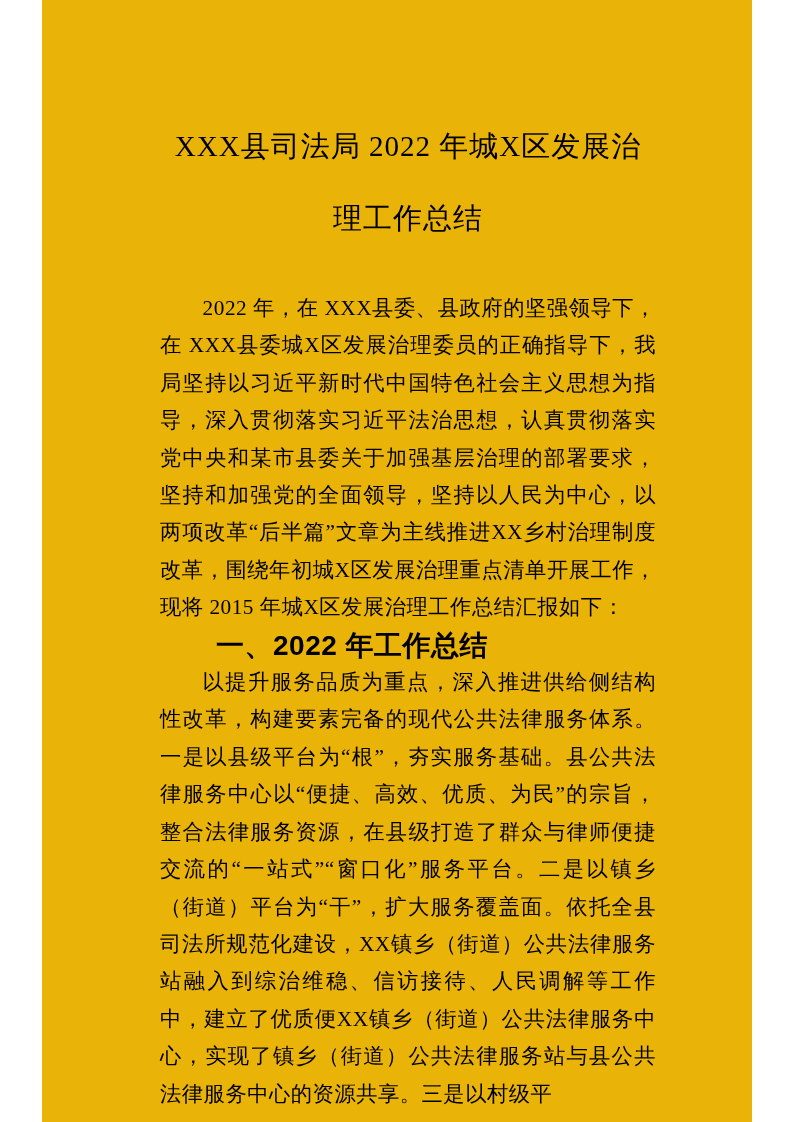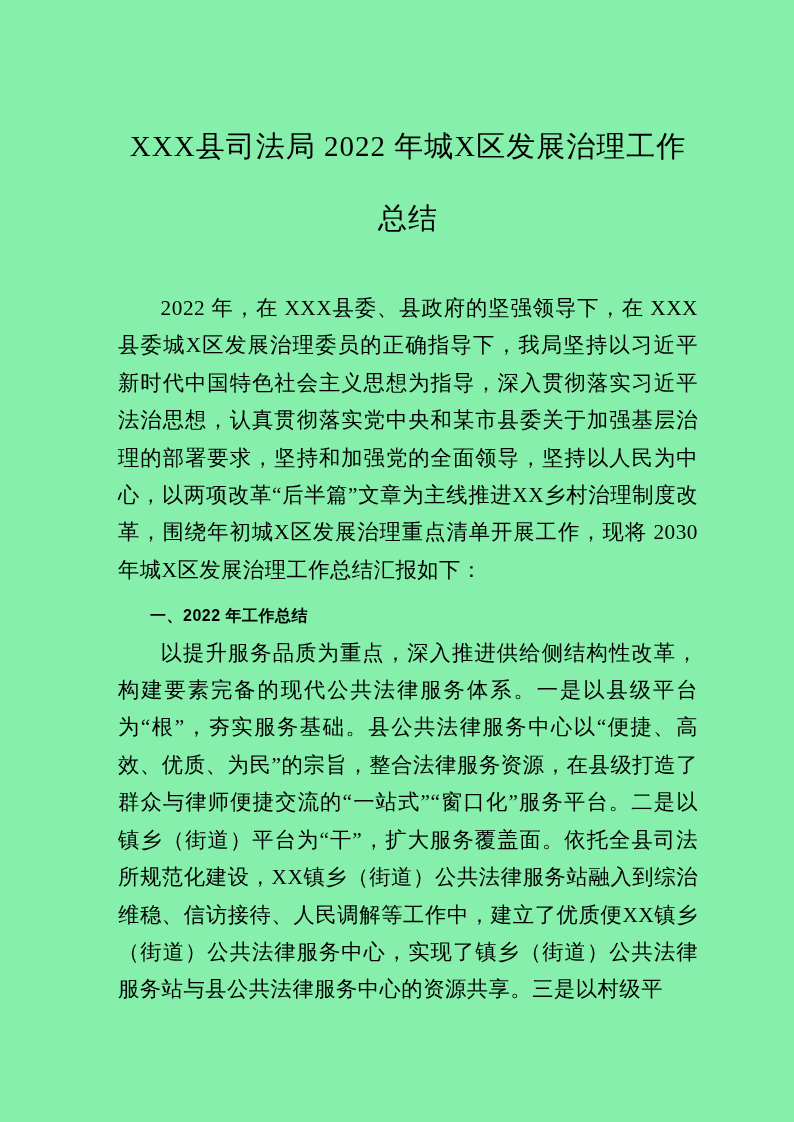--- a/index.html
+++ b/index.html
@@ -2,24 +2,24 @@
 <html><head>
 <meta charset="utf-8">
 <style>
   html, body {
     margin: 0;
     padding: 0;
     background: #ffffff;
   }
   .page {
     position: relative;
-    width: 794px;
+    width: 710px;
     height: 1122px;
     margin: 0 auto;
-    background: #86efac;
+    background: #eab308;
     box-sizing: border-box;
     padding: 110px 96px 0 118px;
     overflow: hidden;
     color: #000000;
   }
   .doc-title {
     margin: 0 0 36px 0;
     font-family: "Liberation Serif", "DejaVu Serif", serif;
     font-size: 29px;
     font-weight: 500;
@@ -34,35 +34,34 @@
     font-size: 21.3px;
     line-height: 37.4px;
     text-align: justify;
     text-indent: 2em;
     color: #000000;
     letter-spacing: 0.5px;
   }
   .para.heading-1 {
     font-family: "Liberation Sans", "DejaVu Sans", sans-serif;
     font-weight: 700;
-    font-size: 16px;
+    font-size: 28px;
     text-align: left;
     letter-spacing: 0.5px;
-    margin-top: 8px;
   }
   .para.heading-2 {
     font-weight: 700;
     text-align: left;
   }
 </style>
 </head>
 <body>
 
 <div class="page">
   <h1 class="doc-title">XXX县司法局 2022 年城X区发展治理工作总结</h1>
 
-  <p class="para">2022 年，在 XXX县委、县政府的坚强领导下，在 XXX县委城X区发展治理委员的正确指导下，我局坚持以习近平新时代中国特色社会主义思想为指导，深入贯彻落实习近平法治思想，认真贯彻落实党中央和某市县委关于加强基层治理的部署要求，坚持和加强党的全面领导，坚持以人民为中心，以两项改革“后半篇”文章为主线推进XX乡村治理制度改革，围绕年初城X区发展治理重点清单开展工作，现将 2030 年城X区发展治理工作总结汇报如下：</p>
+  <p class="para">2022 年，在 XXX县委、县政府的坚强领导下，在 XXX县委城X区发展治理委员的正确指导下，我局坚持以习近平新时代中国特色社会主义思想为指导，深入贯彻落实习近平法治思想，认真贯彻落实党中央和某市县委关于加强基层治理的部署要求，坚持和加强党的全面领导，坚持以人民为中心，以两项改革“后半篇”文章为主线推进XX乡村治理制度改革，围绕年初城X区发展治理重点清单开展工作，现将 2015 年城X区发展治理工作总结汇报如下：</p>
 
   <p class="para heading-1">一、2022 年工作总结</p>
 
 
   <p class="para">以提升服务品质为重点，深入推进供给侧结构性改革，构建要素完备的现代公共法律服务体系。一是以县级平台为“根”，夯实服务基础。县公共法律服务中心以“便捷、高效、优质、为民”的宗旨，整合法律服务资源，在县级打造了群众与律师便捷交流的“一站式”“窗口化”服务平台。二是以镇乡（街道）平台为“干”，扩大服务覆盖面。依托全县司法所规范化建设，XX镇乡（街道）公共法律服务站融入到综治维稳、信访接待、人民调解等工作中，建立了优质便XX镇乡（街道）公共法律服务中心，实现了镇乡（街道）公共法律服务站与县公共法律服务中心的资源共享。三是以村级平</p>
 </div>
 
 </body></html>

